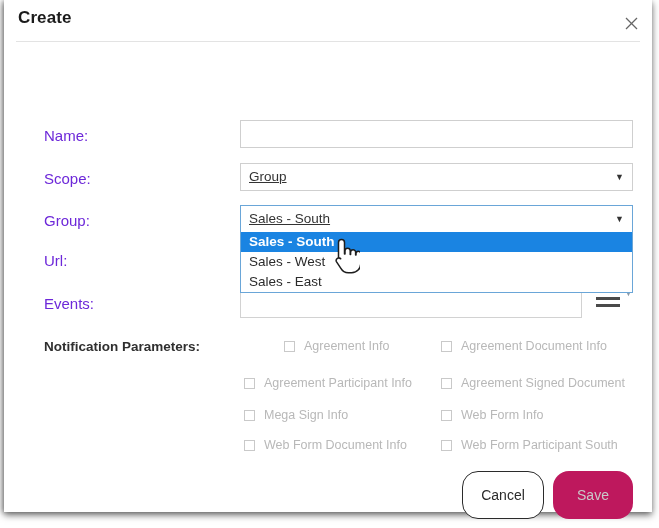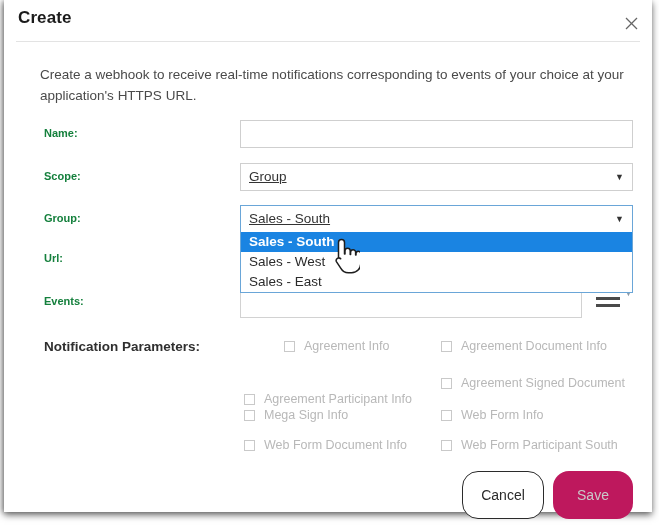--- a/index.html
+++ b/index.html
@@ -70,24 +70,23 @@
     top: 64px;
     width: 584px;
     font-size: 13.5px;
     line-height: 21px;
     color: #4a4a4a;
   }
 
   
   .form-label {
     position: absolute;
-    font-size: 11px;
-    color: #15803d;
+    font-size: 15px;
+    color: #6d28d9;
     white-space: nowrap;
-    font-weight: bold;
   }
 
   .field {
     position: absolute;
     left: 236px;
     width: 393px;
     height: 28px;
     box-sizing: border-box;
     background: #ffffff;
     border: 1px solid #cfcfcf;
@@ -261,21 +260,20 @@
 
     <div class="close-btn">
       <svg width="13" height="13" viewBox="0 0 13 13" aria-hidden="true">
         <line x1="1" y1="1" x2="12" y2="12" stroke="#666" stroke-width="1.2"></line>
         <line x1="12" y1="1" x2="1" y2="12" stroke="#666" stroke-width="1.2"></line>
       </svg>
     </div>
 
     <div class="header-rule"></div>
 
-    <div class="intro">Create a webhook to receive real-time notifications corresponding to events of your choice at your application's HTTPS URL.</div>
 
     <div class="form-label" style="left:40px; top:127px;">Name:</div>
     <input class="field" style="top: 120px;" type="text" value="">
 
     <div class="form-label" style="left:40px; top:170px;">Scope:</div>
     <div class="field" style="top:163px;">
       <span class="field-text">Group</span>
       <span class="caret">▼</span>
     </div>
 
@@ -305,21 +303,21 @@
 
     <div class="cb-row" style="left:240px; top:339px;padding-left:40px;">
       <span class="cb-box"></span>
       <span>Agreement Info</span>
     </div>
     <div class="cb-row" style="left:437px; top:339px;">
       <span class="cb-box"></span>
       <span>Agreement Document Info</span>
     </div>
 
-    <div class="cb-row" style="left:240px; top:392px;">
+    <div class="cb-row" style="left:240px; top:376px;">
       <span class="cb-box"></span>
       <span>Agreement Participant Info</span>
     </div>
     <div class="cb-row" style="left:437px; top:376px;">
       <span class="cb-box"></span>
       <span>Agreement Signed Document</span>
     </div>
 
     <div class="cb-row" style="left:240px; top:408px;">
       <span class="cb-box"></span>

